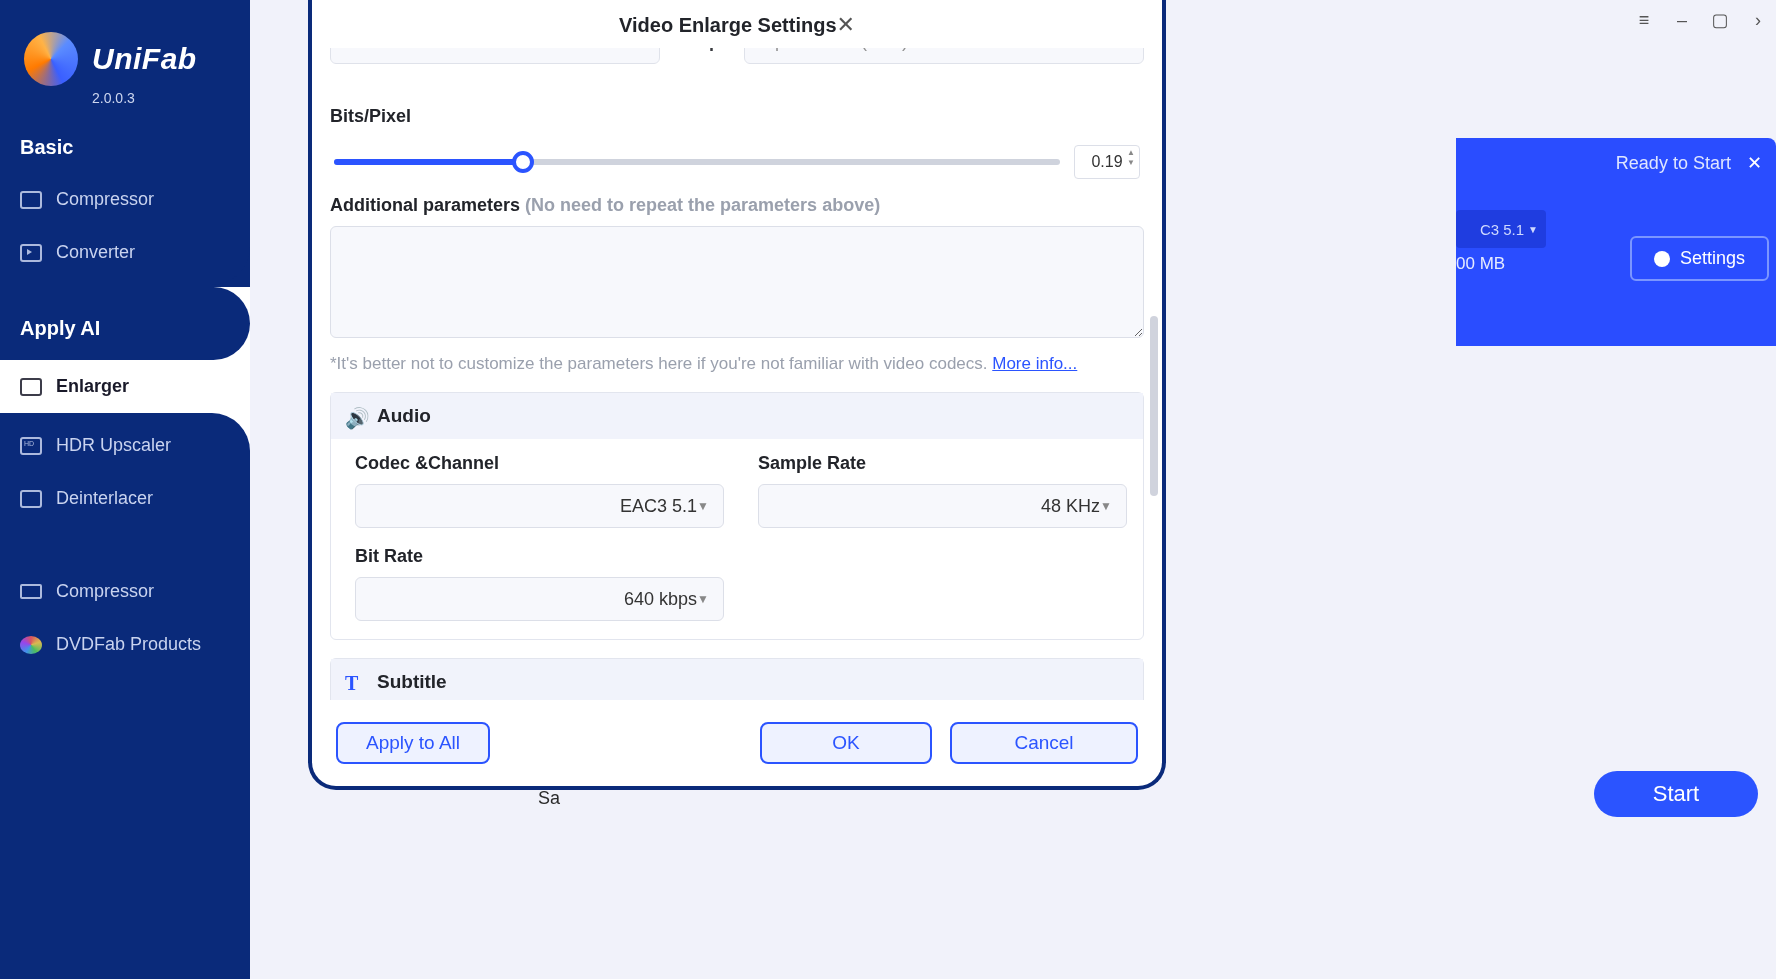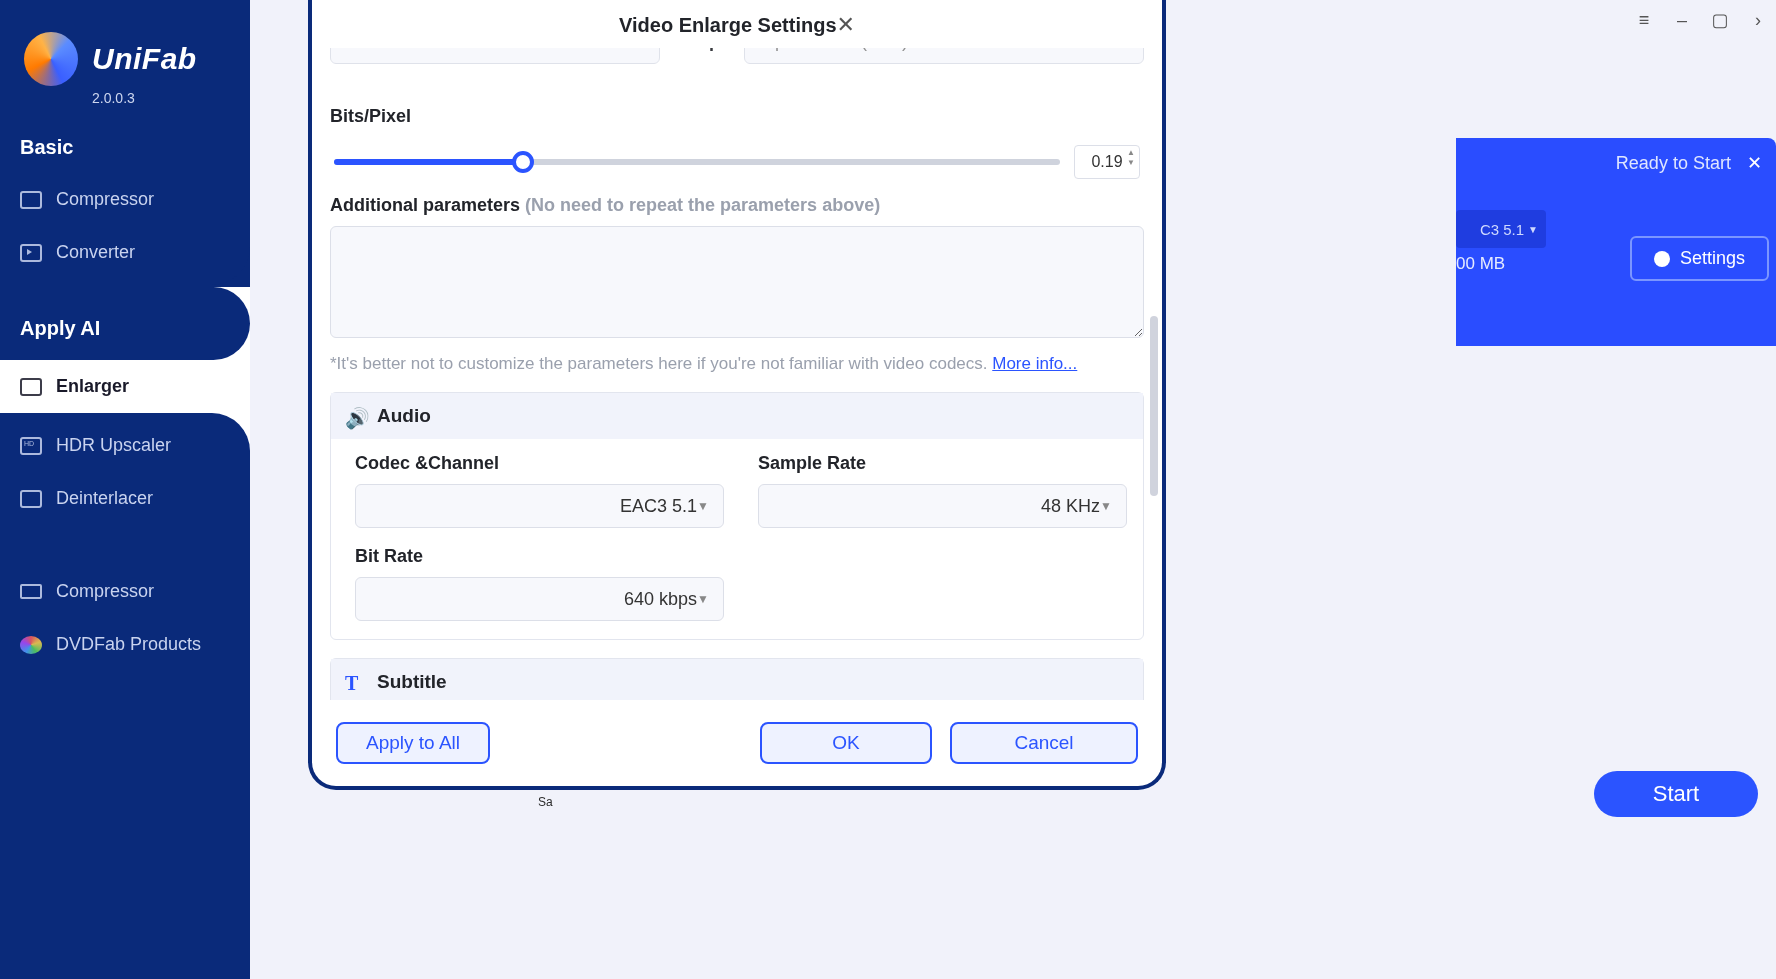--- a/index.html
+++ b/index.html
@@ -37,21 +37,21 @@
 
 
 .bg-readybar { position:absolute; right:0; top:138px; width: 320px; height: 208px; background:#2a4dff; border-top-right-radius:8px;margin-left:32px; }
 .bg-readybar .ready-row { position:absolute; top:14px; right:14px; display:flex; align-items:center; gap:16px; color:#dfe6ff; font-size:18px;}
 .bg-readybar .close-x { color:#fff; font-size:18px; cursor:pointer; }
 .bg-readybar .settings-btn { position:absolute; top:98px; right:7px; background:#2a4dff; border:2px solid #7b96ff; color:#fff; padding:10px 22px; border-radius:6px; font-size:18px; display:flex; gap:10px; align-items:center; cursor:pointer;}
 .bg-readybar .gear { width:16px; height:16px; border-radius:50%; background:#fff; display:inline-block; position:relative;}
 .bg-readybar .chip { position:absolute; top:72px; left:0; width:90px; height:38px; background:#1f3de0; color:#cfd9ff; font-size:15px; display:flex; align-items:center; justify-content:flex-end; padding-right:8px; border-radius:4px;}
 .bg-readybar .mb { position:absolute; top:116px; left:0; color:#e6ebff; font-size:17px; }
 
-.save-label { position:absolute; left:288px; bottom:170px; font-size:12px; color:#2b2b2b; }
+.save-label { position:absolute; left:288px; bottom:170px; font-size:18px; color:#2b2b2b; }
 
 .start-btn { position:absolute; right:18px; bottom:162px; width:164px; height:46px; background:#2b54ff; color:#fff; font-size:22px; border:none; border-radius:24px; cursor:pointer; }
 
 
 .dialog { position:absolute; left:308px; top:0; width:858px; height:790px; background:#fff; border:4px solid #0a2a7a; border-top:none; border-bottom-left-radius:28px; border-bottom-right-radius:28px; display:flex; flex-direction:column; }
 .dialog-header { display:flex; align-items:center; justify-content:center; padding:12px 24px 10px 24px; }
 .dialog-title { font-size:20px; font-weight:700; color:#22242a; }
 .dialog-close { font-size:22px; color:#555; cursor:pointer; background:none; border:none;}
 .dialog-body { flex:1; overflow:hidden; padding:0 18px 0 18px; position:relative; }
 .scroll-area { height: 660px; overflow:hidden; }

